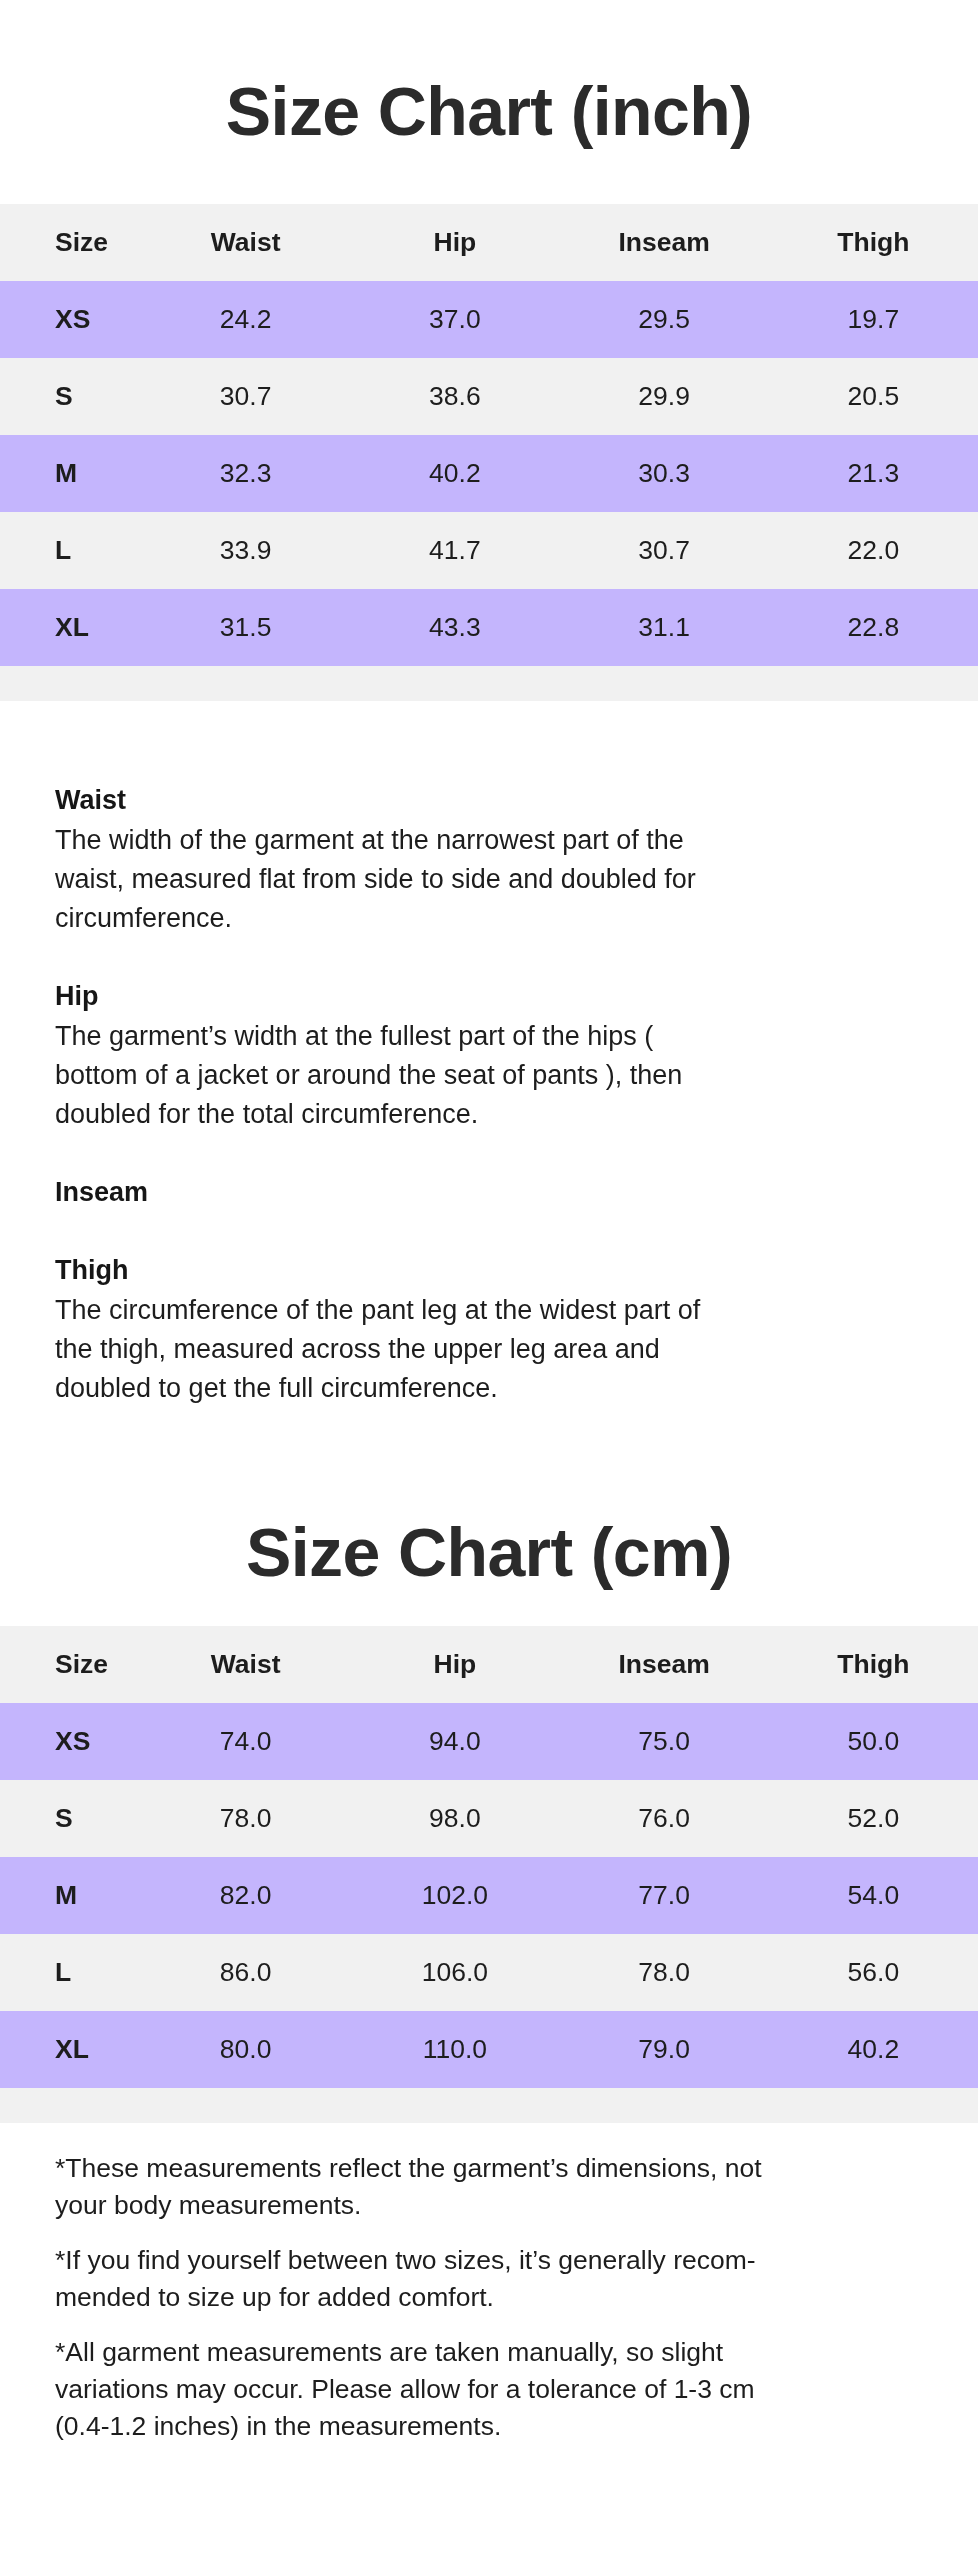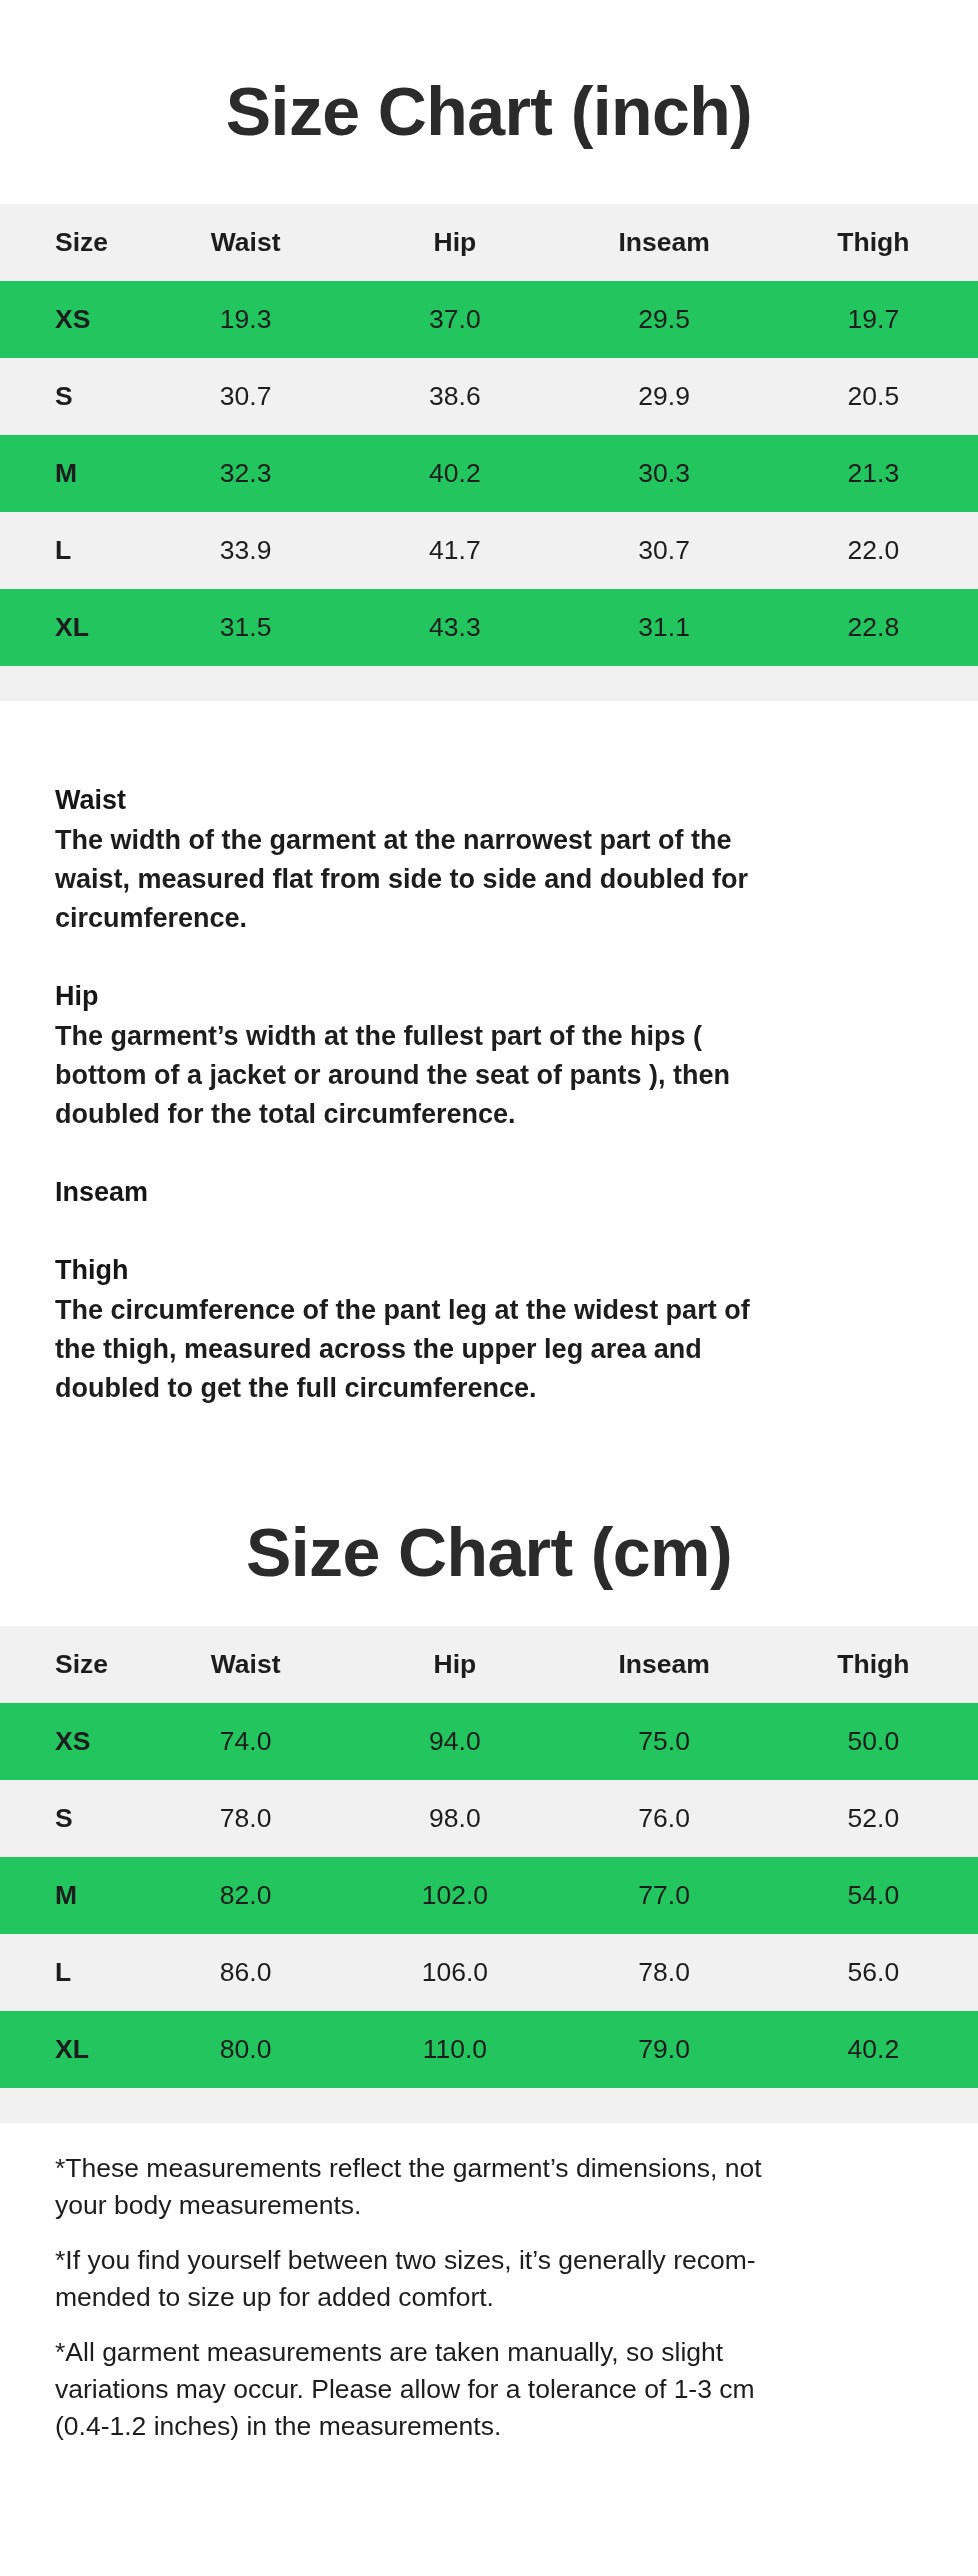--- a/index.html
+++ b/index.html
@@ -25,21 +25,21 @@
 
   
   .size-table { width:978px; }
   .table-inch { margin-top:51px; }
   .table-cm   { margin-top:32.5px; }
 
   .trow {
     display:flex;
     align-items:center;
     height:77px;
-    background:#22c55e;
+    background:#c4b5fd;
   }
   .size-table > .trow:nth-child(odd) { background:#f1f1f1; }
   .tfoot-strip { height:35px; background:#f1f1f1; }
 
   .cell { font-size:26.5px; color:#1d1d1d; }
   .c-size {
     width:141px;
     padding-left:55px;
     font-weight:700;
     text-align:left;
@@ -57,21 +57,21 @@
   .def-heading {
     font-size:27px;
     line-height:39px;
     font-weight:700;
     color:#161616;
     margin-bottom:1.2px;
   }
   .def-body {
     font-size:27px;
     line-height:39px;
-    font-weight:700;
+    font-weight:400;
     color:#1d1d1d;
     white-space:pre-line;
   }
 
   
   .footnotes {
     margin-top:27px;
     padding-left:55px;
     padding-right:72px;
   }
@@ -94,21 +94,21 @@
   <div class="size-table table-inch">
     <div class="trow thead">
       <div class="cell c-size">Size</div>
       <div class="cell c-val">Waist</div>
       <div class="cell c-val">Hip</div>
       <div class="cell c-val">Inseam</div>
       <div class="cell c-val">Thigh</div>
     </div>
     <div class="trow">
       <div class="cell c-size">XS</div>
-      <div class="cell c-val">19.3</div>
+      <div class="cell c-val">24.2</div>
       <div class="cell c-val">37.0</div>
       <div class="cell c-val">29.5</div>
       <div class="cell c-val">19.7</div>
     </div>
     <div class="trow">
       <div class="cell c-size">S</div>
       <div class="cell c-val">30.7</div>
       <div class="cell c-val">38.6</div>
       <div class="cell c-val">29.9</div>
       <div class="cell c-val">20.5</div>

